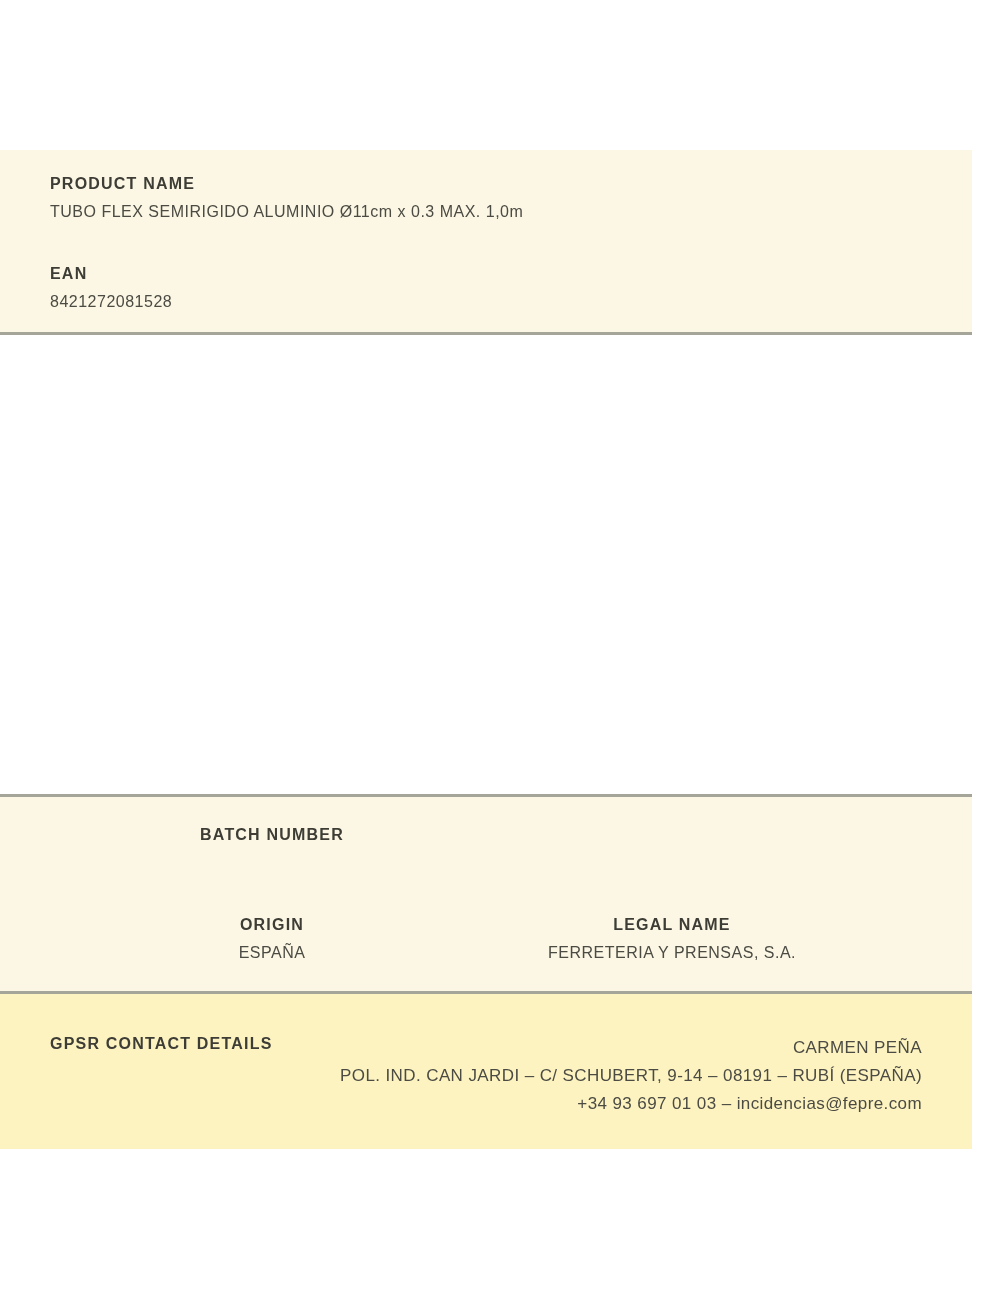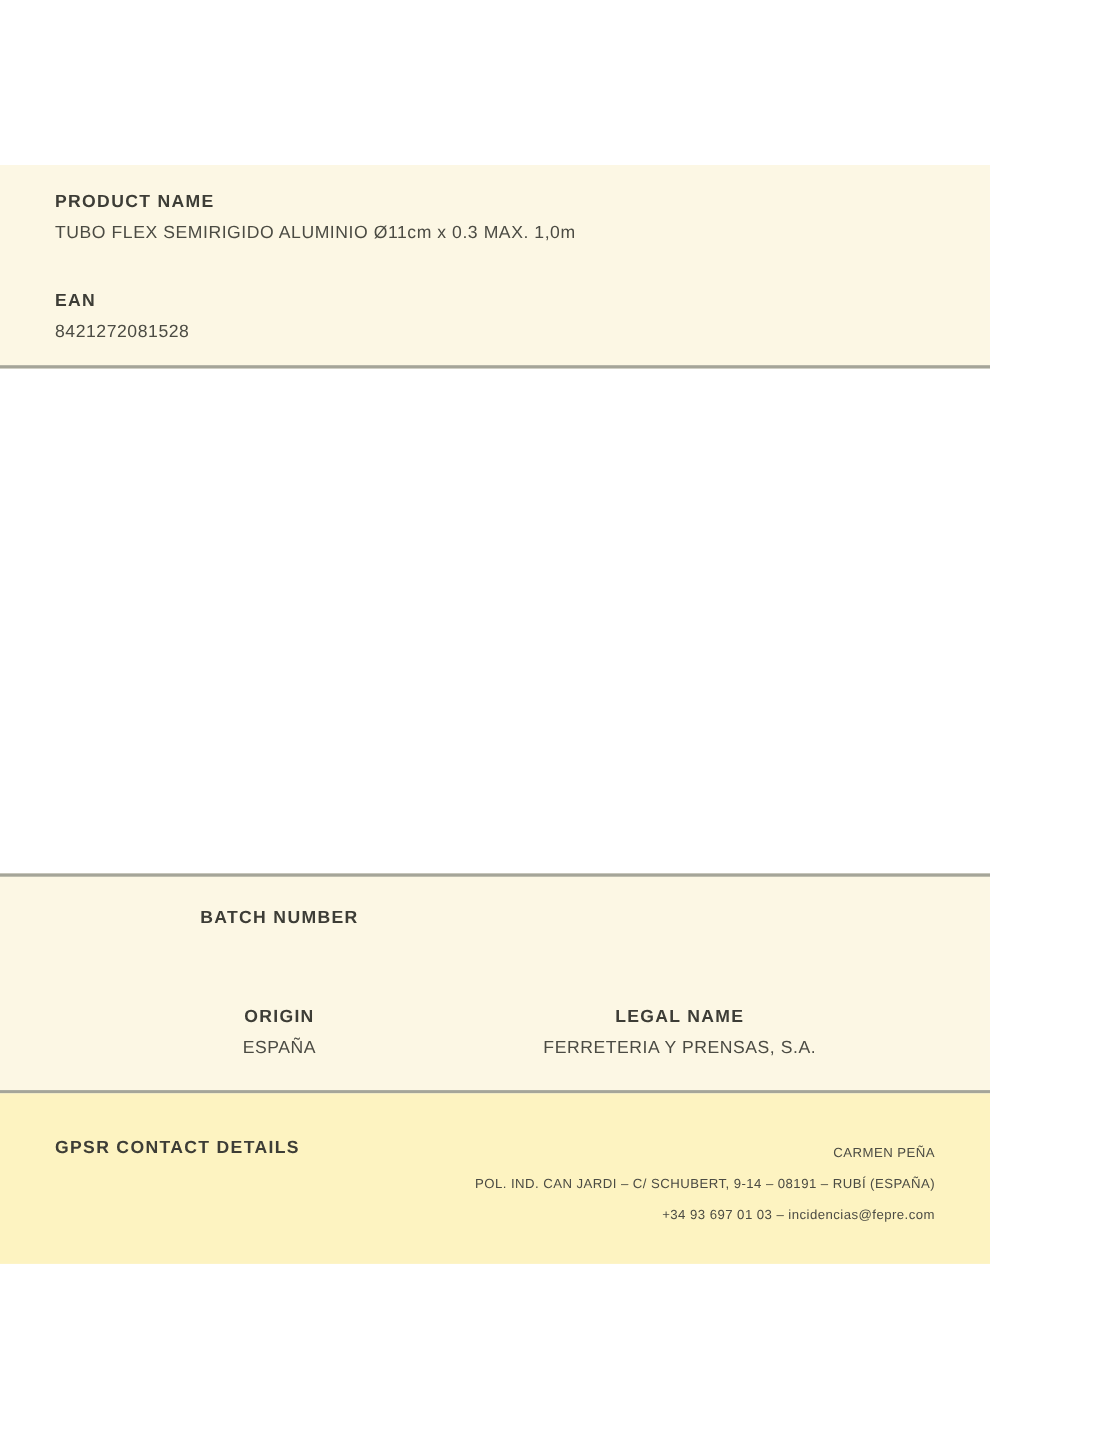--- a/index.html
+++ b/index.html
@@ -4,21 +4,21 @@
 <style>
   * { margin: 0; padding: 0; box-sizing: border-box; }
   html, body {
     width: 1000px;
     background: #ffffff;
     font-family: "Liberation Sans", "DejaVu Sans", sans-serif;
   }
   body { height: 1300px; position: relative; overflow: hidden; }
 
   .band {
-    width: 900px;
+    width: 972px;
   }
   .band-cream { background: #fcf7e4; }
   .band-yellow { background: #fdf3c1; }
 
   
   .band-product {
     margin-top: 150px;
     height: 185px;
     padding: 24px 50px;
     border-bottom: 3px solid #a5a599;
@@ -69,21 +69,21 @@
     display: flex;
     justify-content: space-between;
     align-items: flex-start;
     gap: 32px;
   }
   .contact-block {
     text-align: right;
     flex: 1;
   }
   .contact-line {
-    font-size: 12px;
+    font-size: 17px;
     font-weight: normal;
     letter-spacing: 0.4px;
     color: #4b4b43;
     line-height: 28px;
   }
 </style>
 </head>
 <body>
 
 <div>

